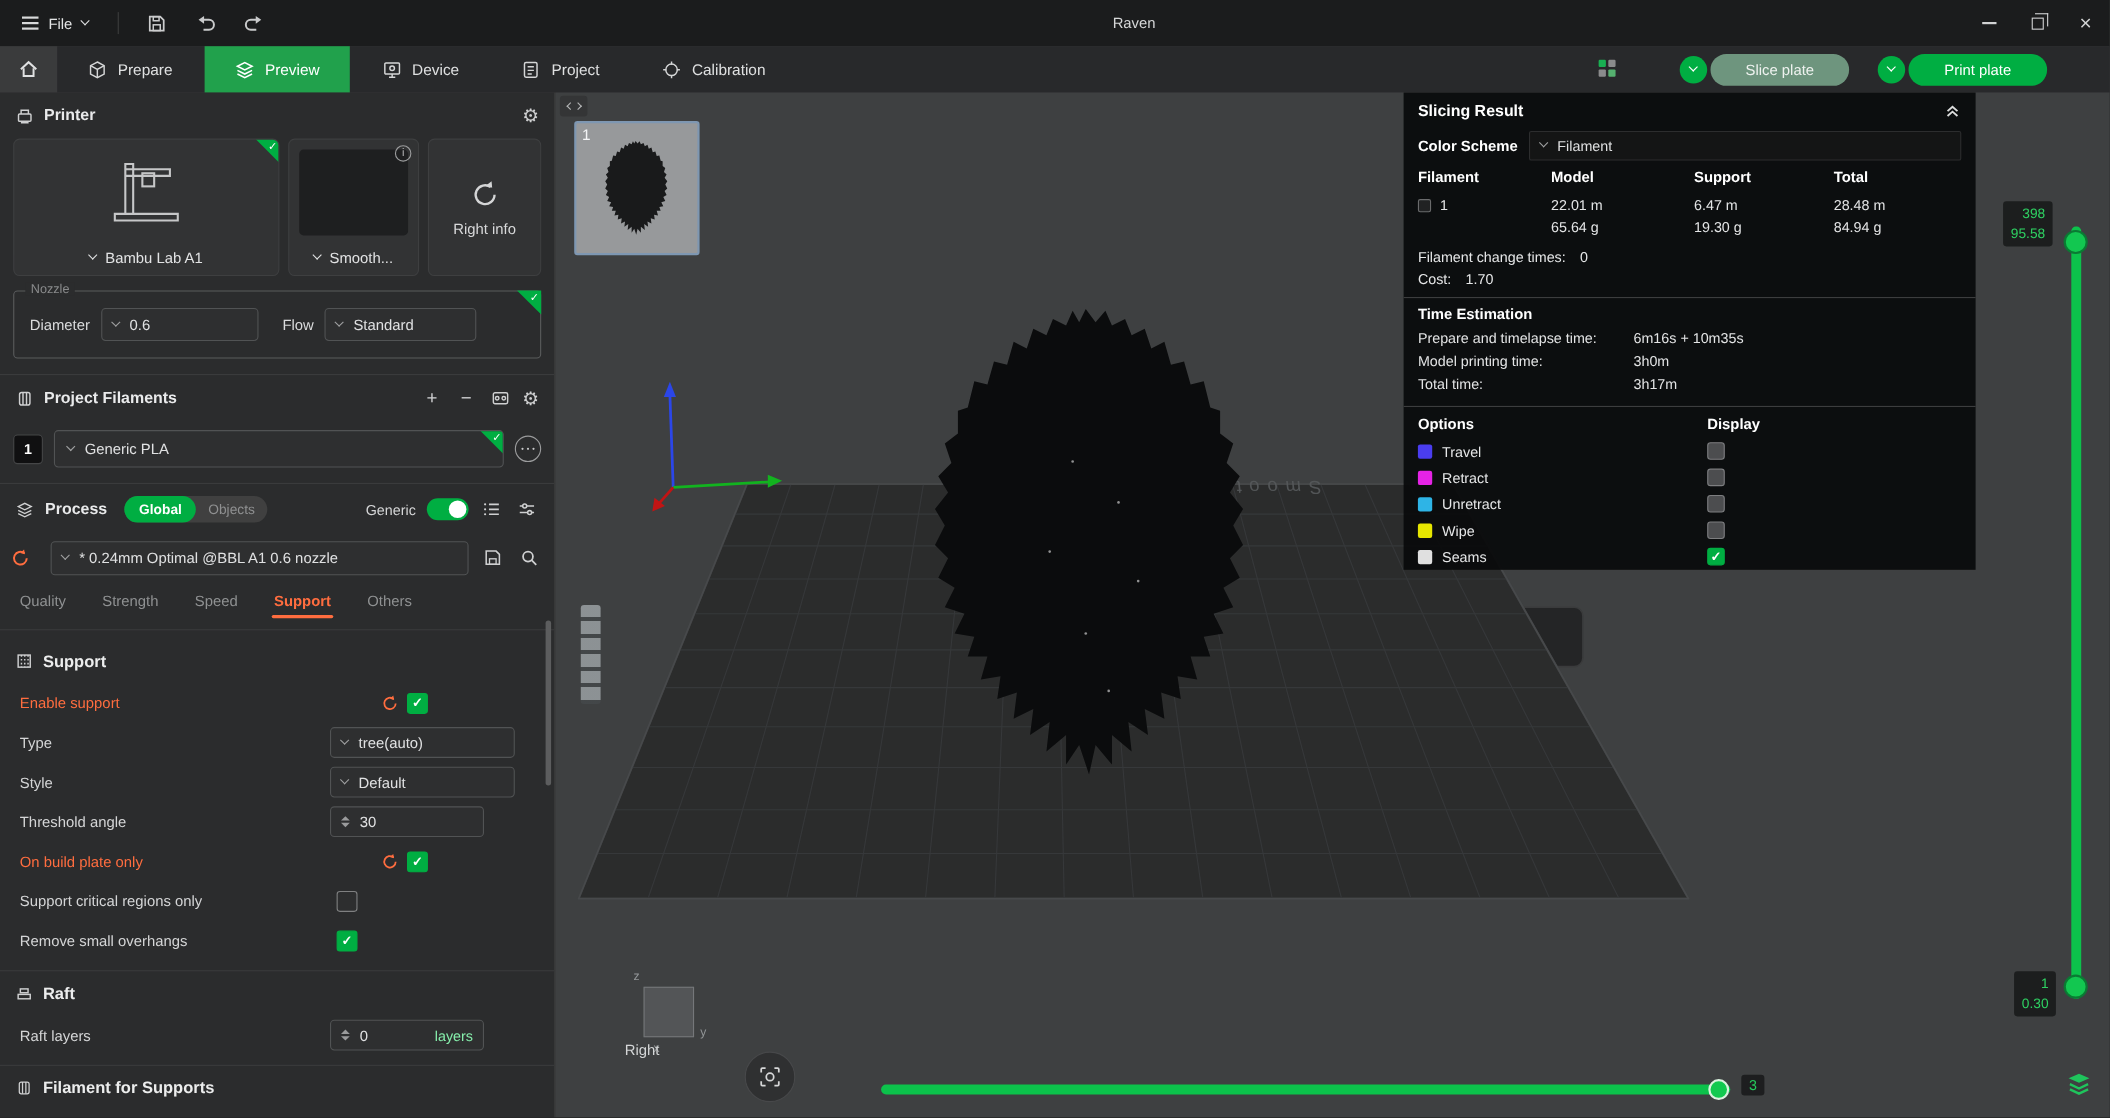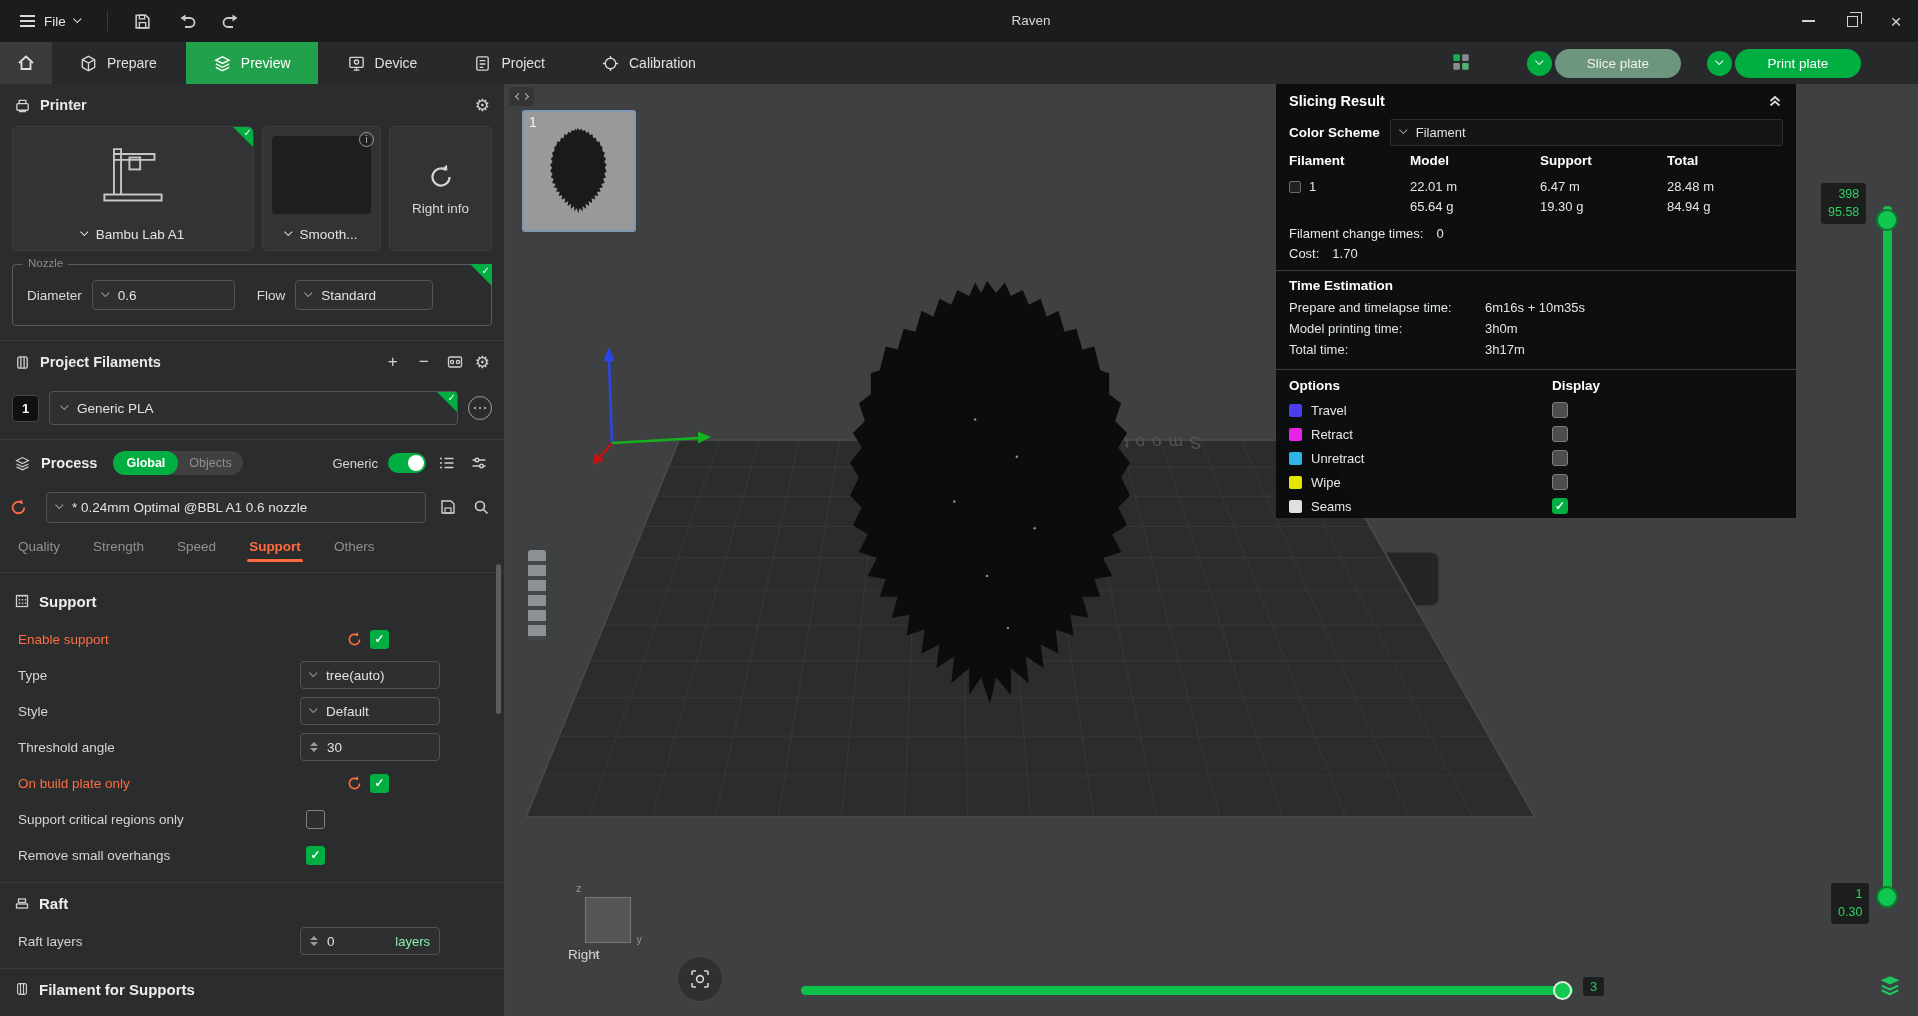--- a/index.html
+++ b/index.html
@@ -99,21 +99,21 @@
 .opt-label{width:282px;color:#d4d5d6;font-size:13.5px;}
 .opt-label.modified{color:#ff6d3f;}
 .ctrl-sp{width:46px;}
 .orange-refresh{display:inline-flex;margin-right:7px;}
 .checkbox{width:19px;height:19px;border-radius:3px;background:#2d2e2f;border:1.5px solid #7f8081;display:inline-flex;align-items:center;justify-content:center;flex:none;}
 .checkbox.checked{background:#00ae42;border-color:#00ae42;}
 .checkbox.checked::after{content:"✓";color:#fff;font-size:12px;font-weight:bold;}
 .checkbox.dim{background:#4c4d4f;border-color:#7d7e80;width:16px;height:16px;}
 .checkbox.dim.checked{background:#00ae42;border-color:#00ae42;}
 .cb-near{margin-left:6px;}
-.ctrl-dd{width:140px;height:28px;}
+.ctrl-dd{width:168px;height:28px;}
 .spinbox{display:flex;align-items:center;background:#2e2f30;border:1px solid #515354;border-radius:4px;height:28px;padding:0 9px;width:140px;color:#e0e1e2;font-size:13.5px;}
 .spin-arrows{display:inline-flex;flex-direction:column;gap:2.5px;margin-right:9px;}
 .spin-arrows i{width:0;height:0;border-left:4px solid transparent;border-right:4px solid transparent;display:block;}
 .spin-arrows i.up{border-bottom:4.5px solid #9a9b9c;}
 .spin-arrows i.dn{border-top:4.5px solid #9a9b9c;}
 .spin-unit{margin-left:auto;color:#86efac;font-size:13px;}
 .hdiv2{border-top:1px solid #3a3b3c;margin-top:9px;}
 .sidebar-scrollbar{position:absolute;right:3px;top:480px;width:5px;height:150px;background:#5c5d5e;border-radius:3px;}
 
 

